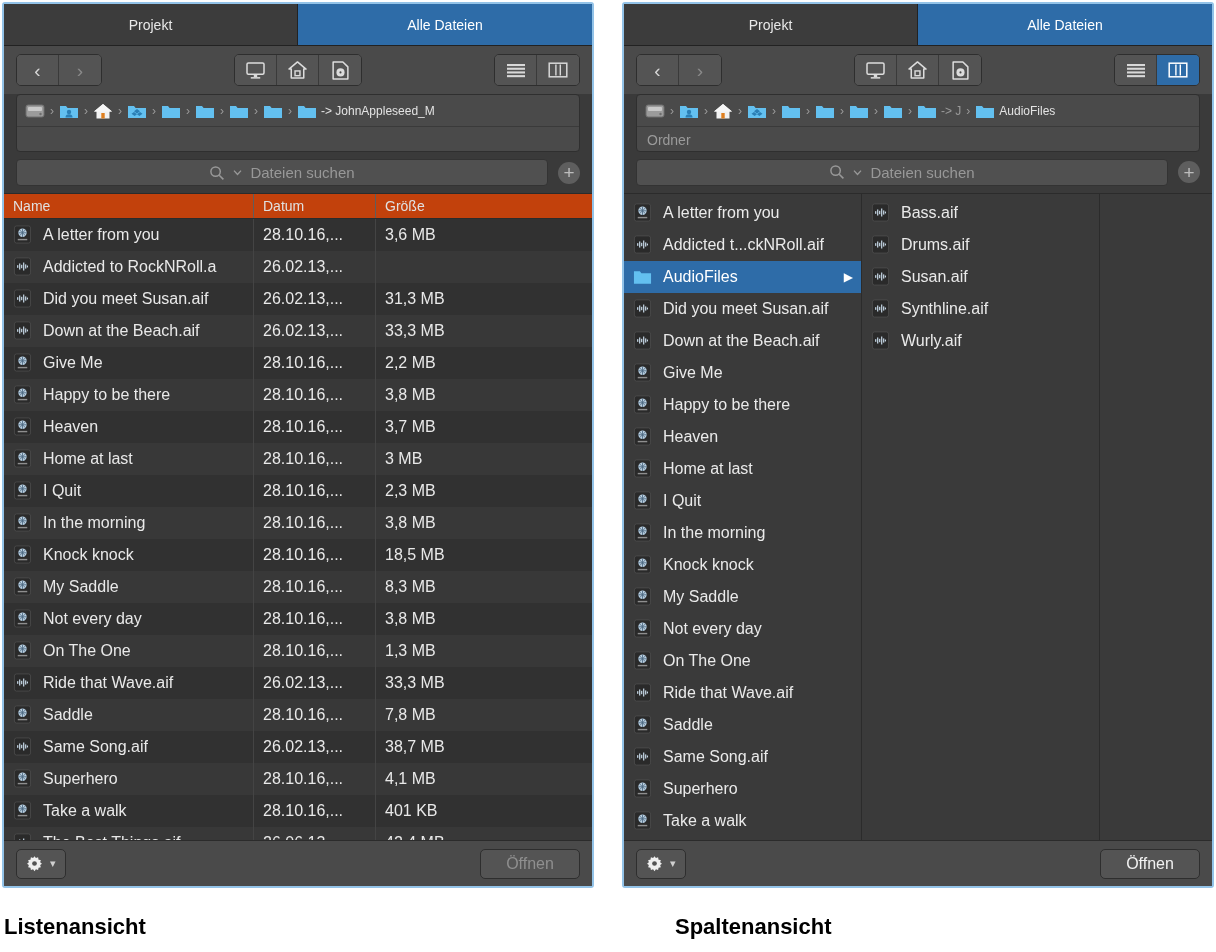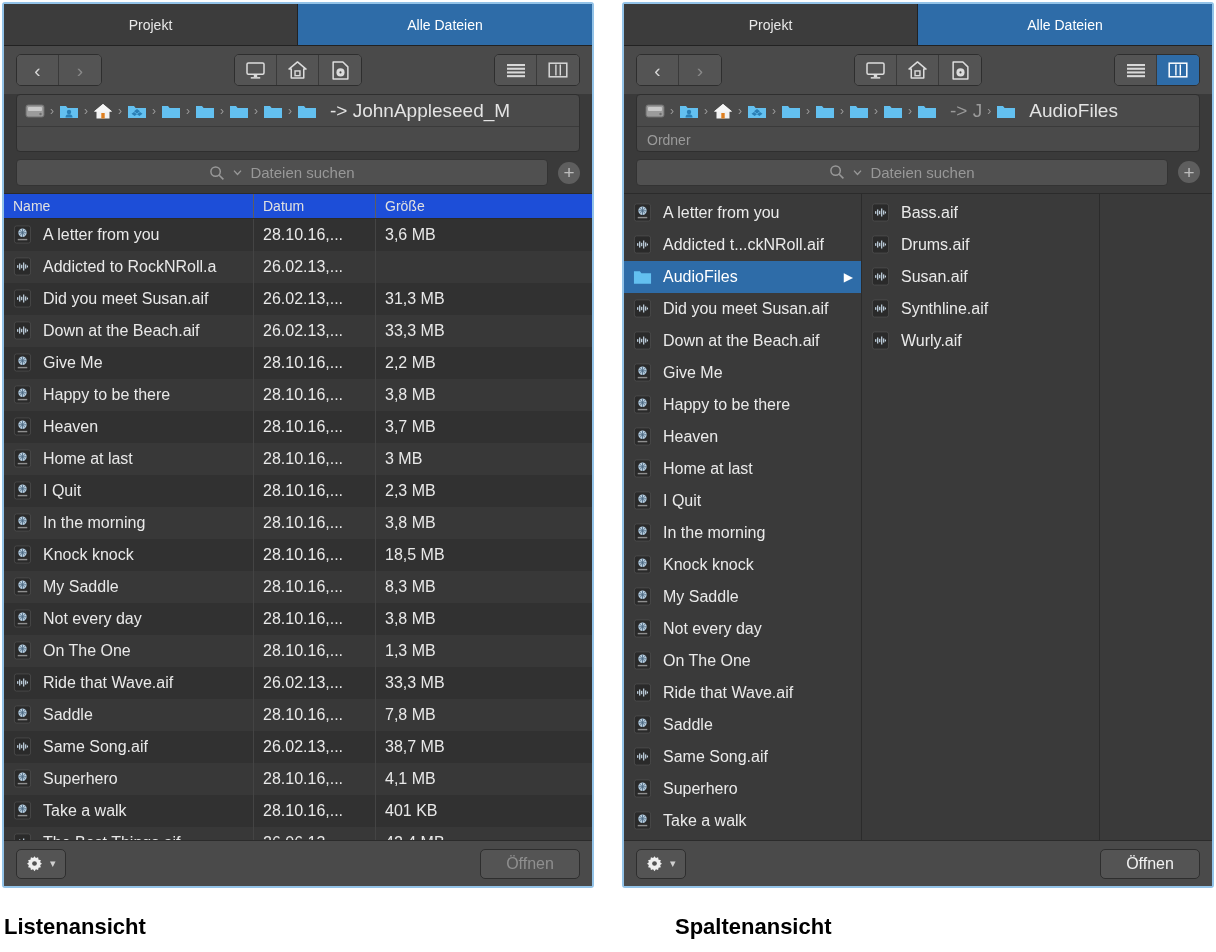--- a/index.html
+++ b/index.html
@@ -100,21 +100,21 @@
   .pathbar {
     height: 31px;
     display: flex;
     align-items: center;
     padding: 0 8px;
     gap: 3px;
     overflow: hidden;
     white-space: nowrap;
   }
   .pathbar .sep { color: #9a9a9a; font-size: 12px; margin: 0 2px; }
-  .path-text { color: #e3e3e3; font-size: 19px; margin-left: 10px; text-align: right; }
+  .path-text { color: #e3e3e3; font-size: 12px; margin-left: 1px; text-align: right; }
   .path-text.dim { color: #9a9a9a; }
   .pathsub {
     height: 27px;
     border-top: 1px solid #3a3a3a;
     display: flex;
     align-items: center;
     padding: 0 10px;
     color: #9a9a9a;
     font-size: 14px;
   }
@@ -146,21 +146,21 @@
     color: #bdbdbd;
     display: flex; align-items: center; justify-content: center;
     font-size: 19px; line-height: 1;
     flex: 0 0 22px;
   }
 
   
   .tablehead {
     display: flex;
     height: 26px;
-    background: #1d4ed8;
+    background: #c2410c;
     border-top: 1px solid #2b2b2b;
     border-bottom: 1px solid #2b2b2b;
     font-size: 14px;
     color: #e0e0e0;
   }
   .th { display: flex; align-items: center; padding-left: 9px; border-right: 1px solid #5e5e5e; }
   .th.c-name { width: 250px; }
   .th.c-date { width: 122px; }
   .th.c-size { flex: 1 1 auto; border-right: none; }
 

